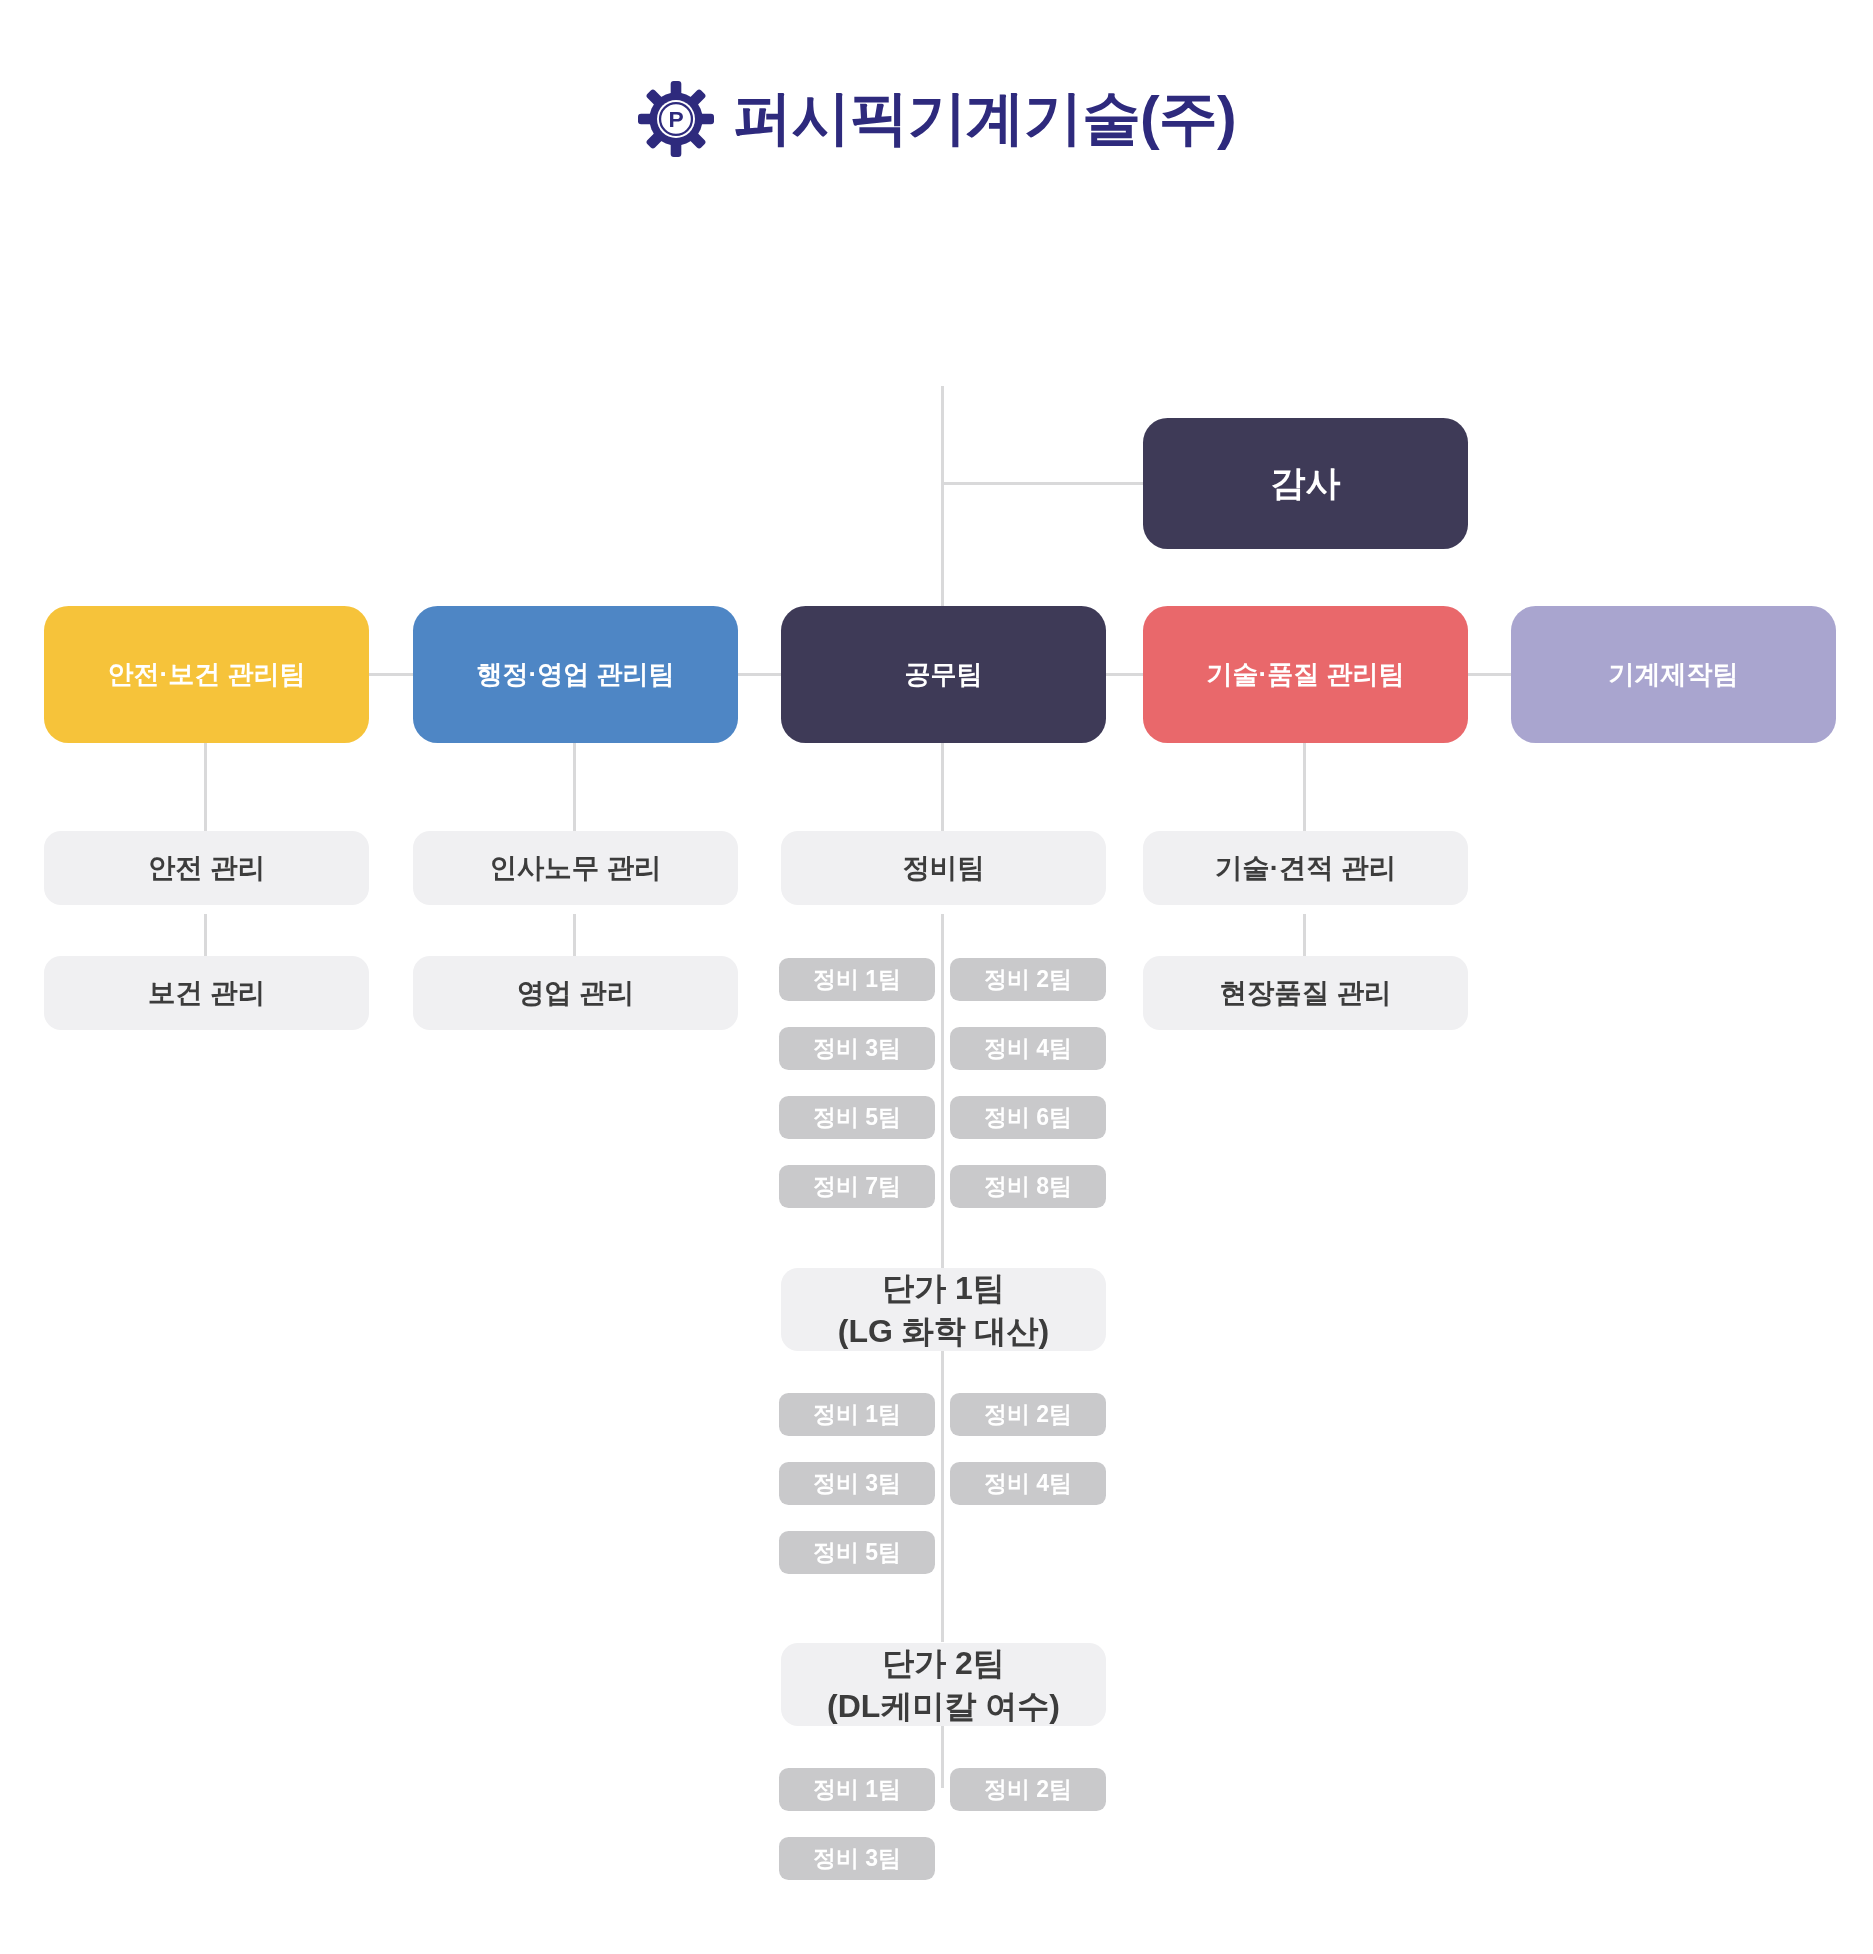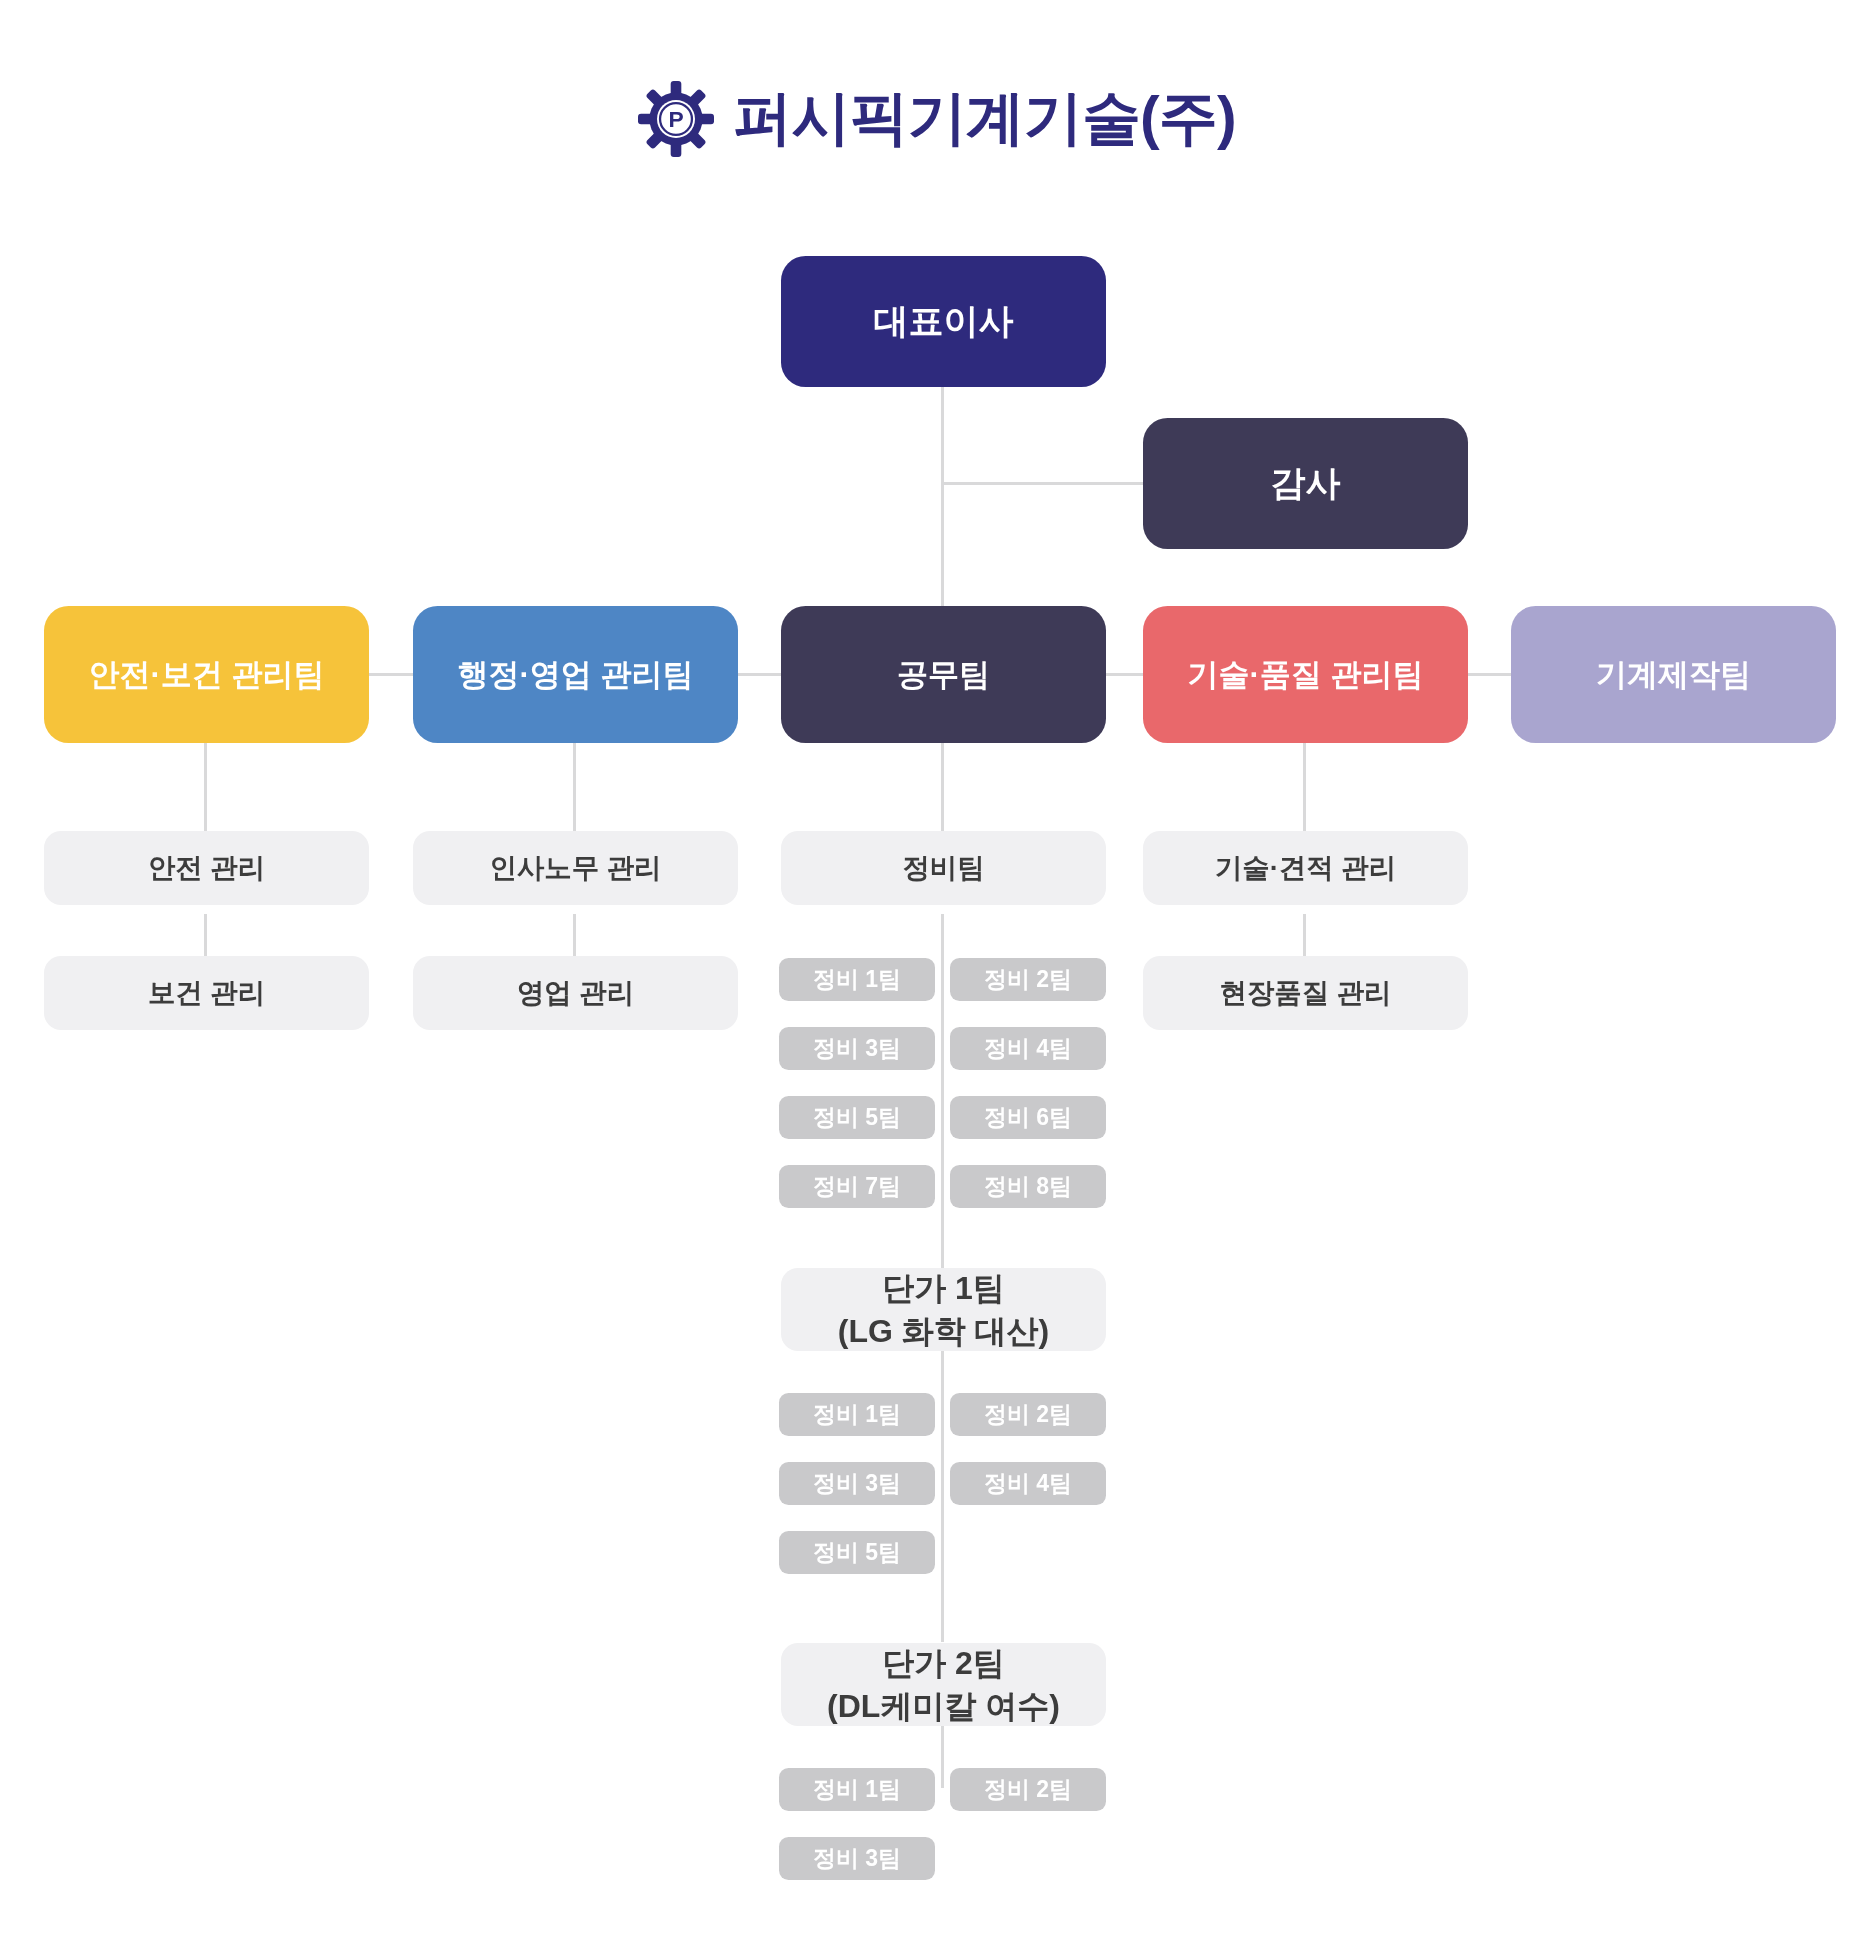--- a/index.html
+++ b/index.html
@@ -8,21 +8,21 @@
   .canvas { position:relative; width:1874px; height:1954px; background:#ffffff; overflow:hidden; }
 
   .header { position:absolute; top:79px; left:0; width:100%; display:flex; align-items:center; justify-content:center; gap:19px; }
   .company-name { font-size:59px; font-weight:800; color:#2e2a7d; letter-spacing:-0.9px; }
   .logo { display:flex; align-items:center; justify-content:center; }
 
   .line { position:absolute; background:#d9d9da; }
 
   .node { position:absolute; display:flex; align-items:center; justify-content:center; text-align:center; font-weight:bold; }
   .big  { width:325px; height:131px; border-radius:24.6px; color:#ffffff; font-size:35px; }
-  .dept { width:325px; height:137px; border-radius:24.6px; color:#ffffff; font-size:31px; top:606px;text-align:center; }
+  .dept { width:325px; height:137px; border-radius:24.6px; color:#ffffff; font-size:26px; top:606px;text-align:center; }
   .sub  { width:325px; height:74px; border-radius:17px; background:#f0f0f2; color:#3c3c3c; font-size:27.4px; }
   .danga{ width:325px; height:83px; border-radius:17px; background:#f0f0f2; color:#3c3c3c; font-size:32px; line-height:1.32; flex-direction:column; }
   .team-sm { width:156px; height:43px; border-radius:9.5px; background:#c9c9cb; color:#ffffff; font-size:23px; }
 </style>
 </head>
 <body>
 
 <div class="canvas">
 
   <div class="header">
@@ -58,21 +58,20 @@
   <div class="line" style="left:573px; top:914px; width:2.8px; height:42px;"></div>
 
   <div class="line" style="left:941px; top:743px; width:2.8px; height:88px;"></div>
   <div class="line" style="left:941px; top:914px; width:2.8px; height:354px;"></div>
   <div class="line" style="left:941px; top:1351px; width:2.8px; height:291px;"></div>
   <div class="line" style="left:941px; top:1726px; width:2.8px; height:62px;"></div>
 
   <div class="line" style="left:1303px; top:743px; width:2.8px; height:88px;"></div>
   <div class="line" style="left:1303px; top:914px; width:2.8px; height:42px;"></div>
 
-  <div class="node big" style="left: 781px; top: 256px; background-color: rgb(46, 42, 125);">대표이사</div>
 
   <div class="node big" style="left: 1143px; top: 418px; background-color: rgb(62, 58, 87);">감사</div>
 
   <div class="node dept" style="left: 44px; background-color: rgb(246, 195, 58);">안전·보건 관리팀</div>
   <div class="node dept" style="left: 413px; background-color: rgb(78, 134, 197);">행정·영업 관리팀</div>
   <div class="node dept" style="left: 781px; background-color: rgb(62, 58, 87);">공무팀</div>
   <div class="node dept" style="left: 1143px; background-color: rgb(233, 104, 107);">기술·품질 관리팀</div>
   <div class="node dept" style="left: 1511px; background-color: rgb(169, 165, 207);">기계제작팀</div>
 
   <div class="node sub" style="left:44px; top:831px;">안전 관리</div>

